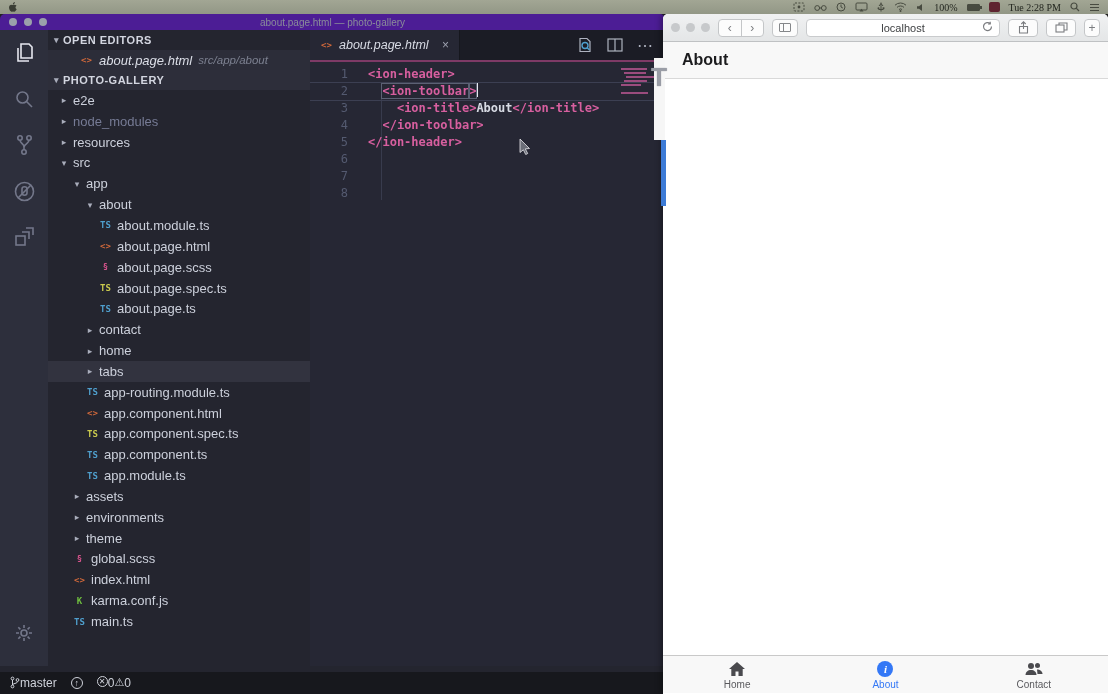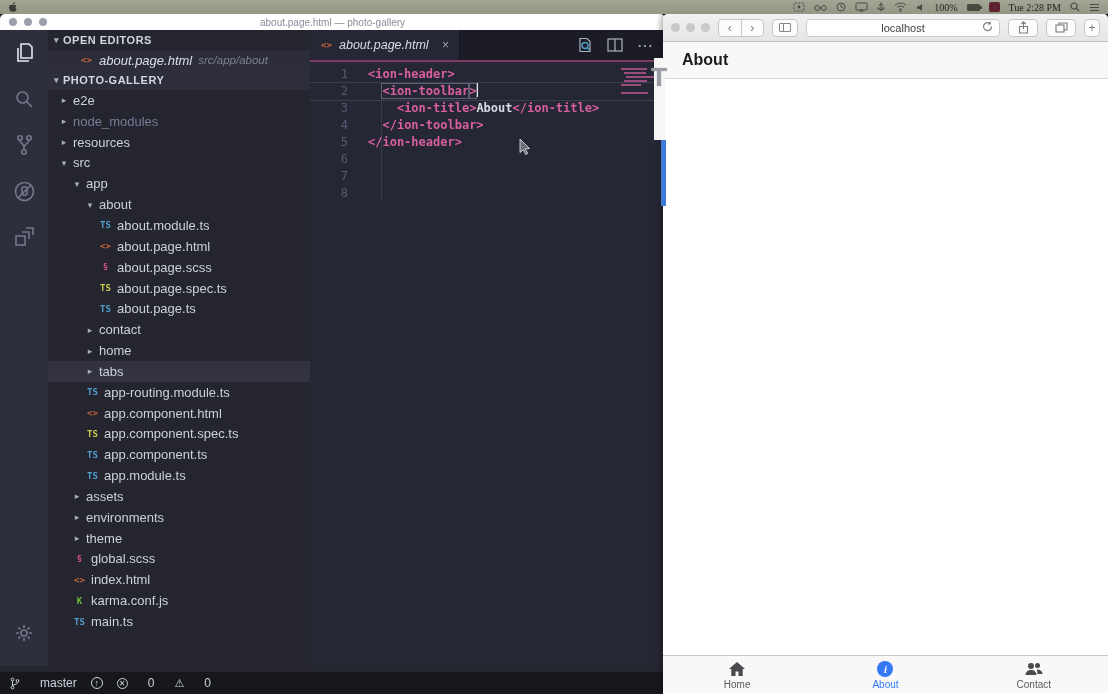--- a/index.html
+++ b/index.html
@@ -19,21 +19,21 @@
   .mb-txt { font-size:10px; color:#23261f;font-family:Liberation Serif, serif; }
   #app-badge { width:11px; height:10px; background:#5f2430; border-radius:2px; }
   #battery-body { width:13px; height:7px; border:1px solid #33362d; border-radius:1px;
     background:#33362d; position:relative; }
   #battery-body:after { content:""; position:absolute; right:-3px; top:1.5px; width:2px; height:3px;
     background:#33362d; }
 
   
   #vscode { position:absolute; left:0; top:14px; width:665px; height:680px;
     background:#24252f; border-radius:5px 5px 0 0; overflow:hidden; }
-  #vs-titlebar { position:relative; height:16px; background:#ffffff; display:flex;
+  #vs-titlebar { position:relative; height:16px; background:#4c1d95; display:flex;
     align-items:center; justify-content:center; }
   .tl-group { position:absolute; left:9px; top:4px; display:flex; gap:7px; }
   .tl { width:8px; height:8px; border-radius:50%; background:#9ba0ab; }
   #vs-title { font-size:10px; color:#8a8d99; }
 
   #activitybar { position:absolute; left:0; top:16px; width:48px; height:636px;
     background:#2d2f3c; display:flex; flex-direction:column; align-items:center; }
   .ab-ic { width:48px; height:46px; display:flex; align-items:center; justify-content:center;
     color:#73778a; }
   .ab-ic.active { color:#e6e8ef; }
@@ -88,21 +88,21 @@
     vertical-align:-2px; }
   #indent-guide { position:absolute; left:71px; top:22px; width:1px; height:116px;
     background:#383b4d; }
   #minimap { position:absolute; right:14px; top:6px; width:30px; }
   .mm { height:2px; margin-bottom:2px; background:#b0538c; opacity:.85; }
 
   
   #statusbar { position:absolute; left:0; top:658px; width:665px; height:22px;
     background:#17181d; color:#cfd2da; font-size:12px; display:flex; align-items:center;
     padding:0 10px; gap:14px; }
-  .sb-item { display:flex; align-items:center; gap:20px; white-space:nowrap; }
+  .sb-item { display:flex; align-items:flex-start; gap:0; white-space:nowrap; }
   #sb-right { margin-left:auto; display:flex; align-items:center; gap:16px; }
   .circ-x { width:11px; height:11px; border:1px solid #cfd2da; border-radius:50%;
     font-size:8px; line-height:9px; text-align:center; }
   .circ-up { width:12px; height:12px; border:1px solid #cfd2da; border-radius:50%;
     font-size:9px; line-height:10px; text-align:center; }
 
   
   #browser { position:absolute; left:663px; top:14px; width:445px; height:680px;
     background:#fff; border-radius:5px 5px 0 0; overflow:hidden;
     box-shadow:-2px 0 6px rgba(0,0,0,.35); }

